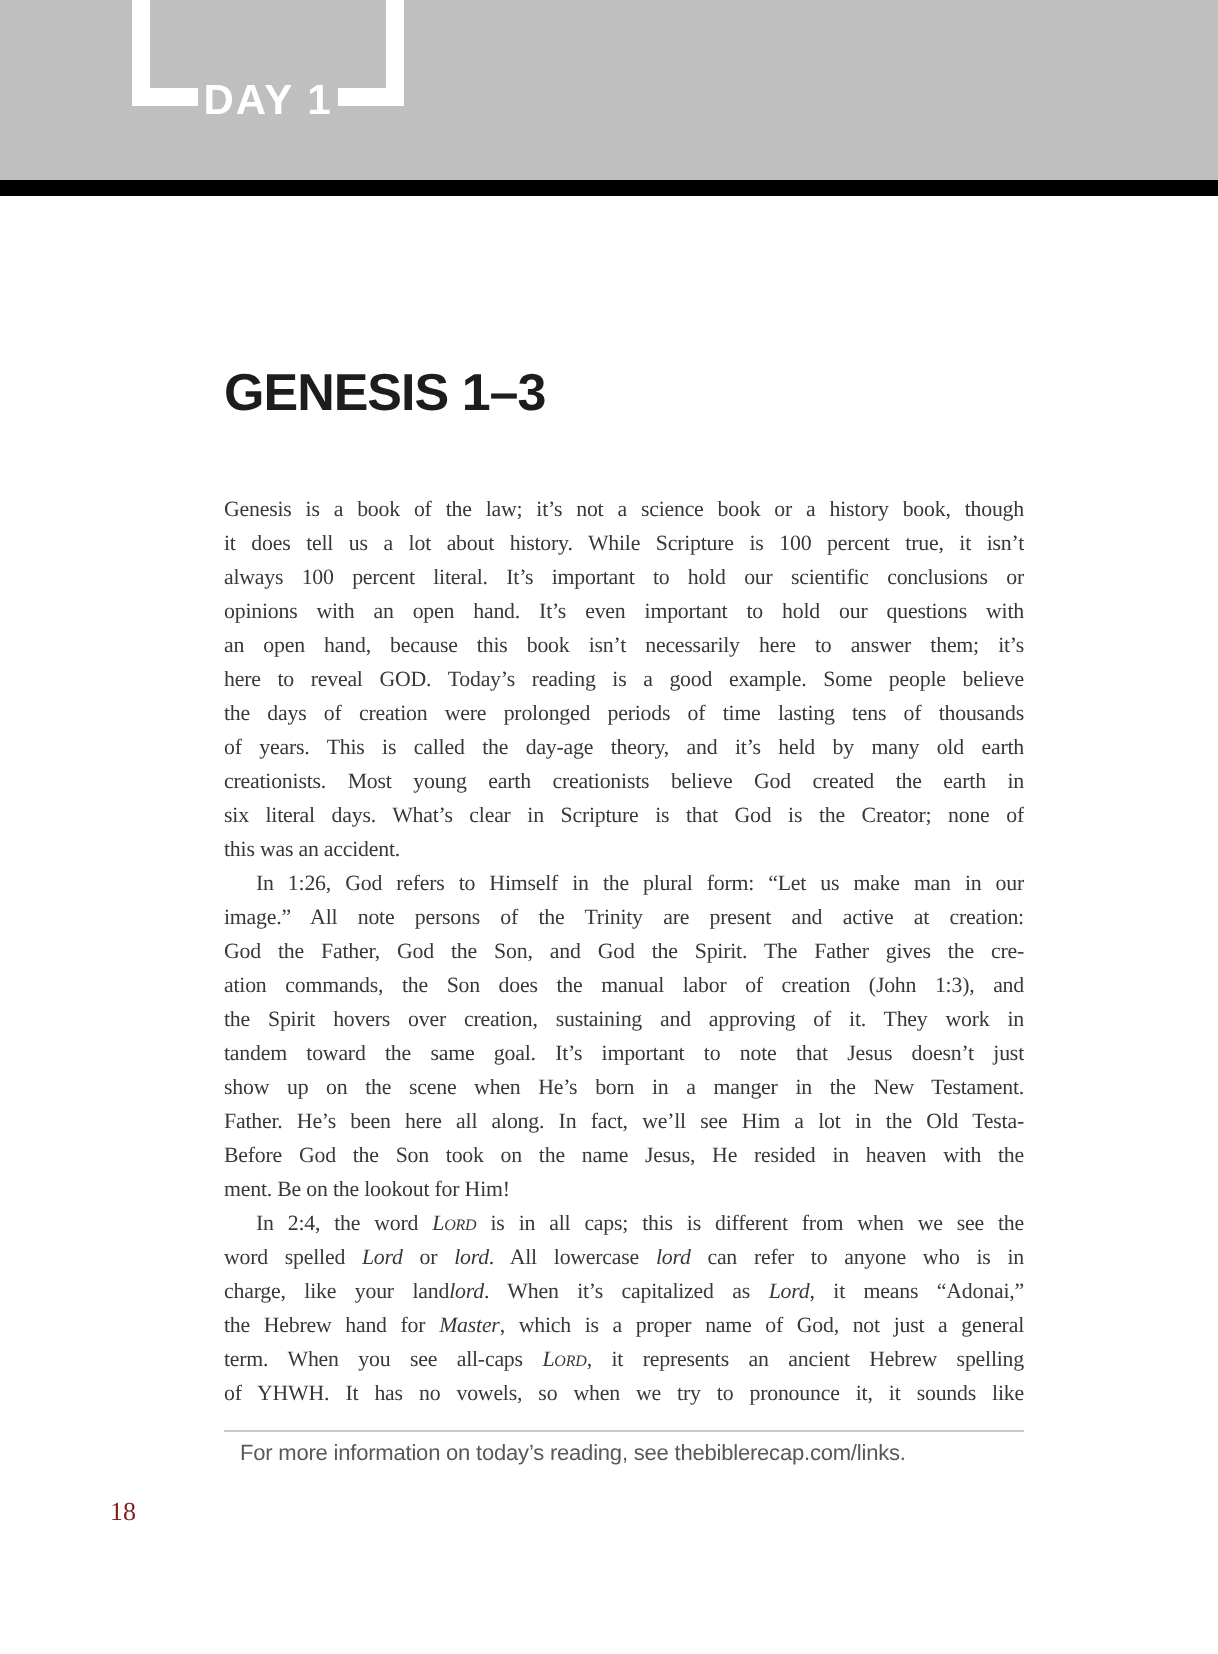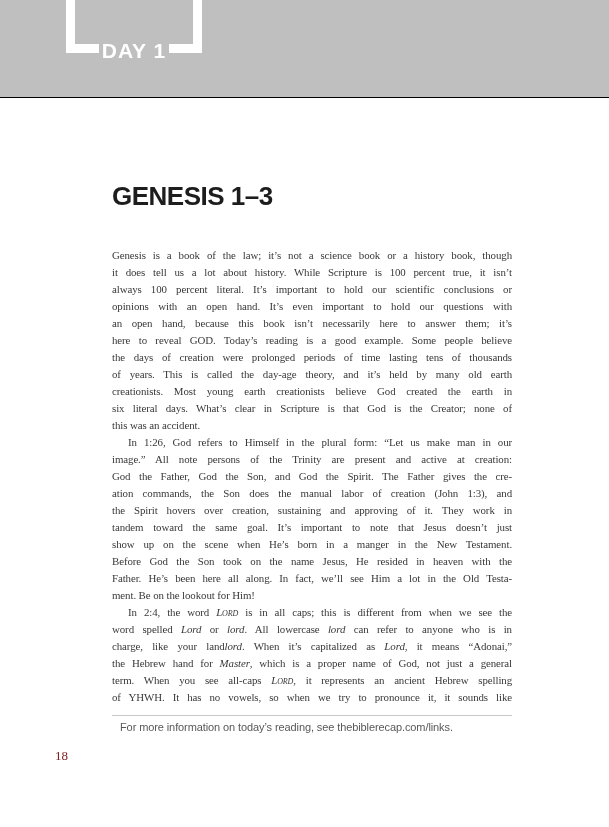--- a/index.html
+++ b/index.html
@@ -9,21 +9,21 @@
     height: 827px;
     background: #ffffff;
     overflow: hidden;
     font-family: "Liberation Serif", serif;
   }
   
   .banner {
     position: absolute; left: 0; top: 0;
     width: 609px; height: 98px;
     box-sizing: border-box;
-    border-bottom: 1px solid #000000;
+    border-bottom: 8px solid #000000;
   }
   .emblem { position: absolute; left: 66px; top: 0; width: 136px; height: 62px; }
   .bar { position: absolute; background: #ffffff; }
   .bar-lv { left: 0; top: 0; width: 9px; height: 53px; }
   .bar-lh { left: 0; top: 44px; width: 33px; height: 9px; }
   .bar-rh { right: 0; top: 44px; width: 33px; height: 9px; }
   .bar-rv { right: 0; top: 0; width: 9px; height: 53px; }
   .day-label {
     position: absolute; left: 33px; right: 33px; top: 40px;
     text-align: center; line-height: 1;
@@ -88,22 +88,22 @@
       <div class="bline"><span>creationists. Most young earth creationists believe God created the earth in</span></div>
       <div class="bline"><span>six literal days. What’s clear in Scripture is that God is the Creator; none of</span></div>
       <div class="bline no-just"><span>this was an accident.</span></div>
       <div class="bline ind"><span>In 1:26, God refers to Himself in the plural form: “Let us make man in our</span></div>
       <div class="bline"><span>image.” All note persons of the Trinity are present and active at creation:</span></div>
       <div class="bline"><span>God the Father, God the Son, and God the Spirit. The Father gives the cre-</span></div>
       <div class="bline"><span>ation commands, the Son does the manual labor of creation (John 1:3), and</span></div>
       <div class="bline"><span>the Spirit hovers over creation, sustaining and approving of it. They work in</span></div>
       <div class="bline"><span>tandem toward the same goal. It’s important to note that Jesus doesn’t just</span></div>
       <div class="bline"><span>show up on the scene when He’s born in a manger in the New Testament.</span></div>
+      <div class="bline"><span>Father. He’s been here all along. In fact, we’ll see Him a lot in the Old Testa-</span></div>
       <div class="bline"><span>Before God the Son took on the name Jesus, He resided in heaven with the</span></div>
-      <div class="bline"><span>Father. He’s been here all along. In fact, we’ll see Him a lot in the Old Testa-</span></div>
       <div class="bline no-just"><span>ment. Be on the lookout for Him!</span></div>
       <div class="bline ind"><span>In 2:4, the word </span><span class="sc">Lord</span><span> is in all caps; this is different from when we see the</span></div>
       <div class="bline"><span>word spelled </span><span class="it">Lord</span><span> or </span><span class="it">lord</span><span>. All lowercase </span><span class="it">lord</span><span> can refer to anyone who is in</span></div>
       <div class="bline"><span>charge, like your land</span><span class="it">lord</span><span>. When it’s capitalized as </span><span class="it">Lord</span><span>, it means “Adonai,”</span></div>
       <div class="bline"><span>the Hebrew hand for </span><span class="it">Master</span><span>, which is a proper name of God, not just a general</span></div>
       <div class="bline"><span>term. When you see all-caps </span><span class="sc">Lord</span><span>, it represents an ancient Hebrew spelling</span></div>
       <div class="bline"><span>of YHWH. It has no vowels, so when we try to pronounce it, it sounds like</span></div>
     </div>
 
   <div class="rule"></div>

